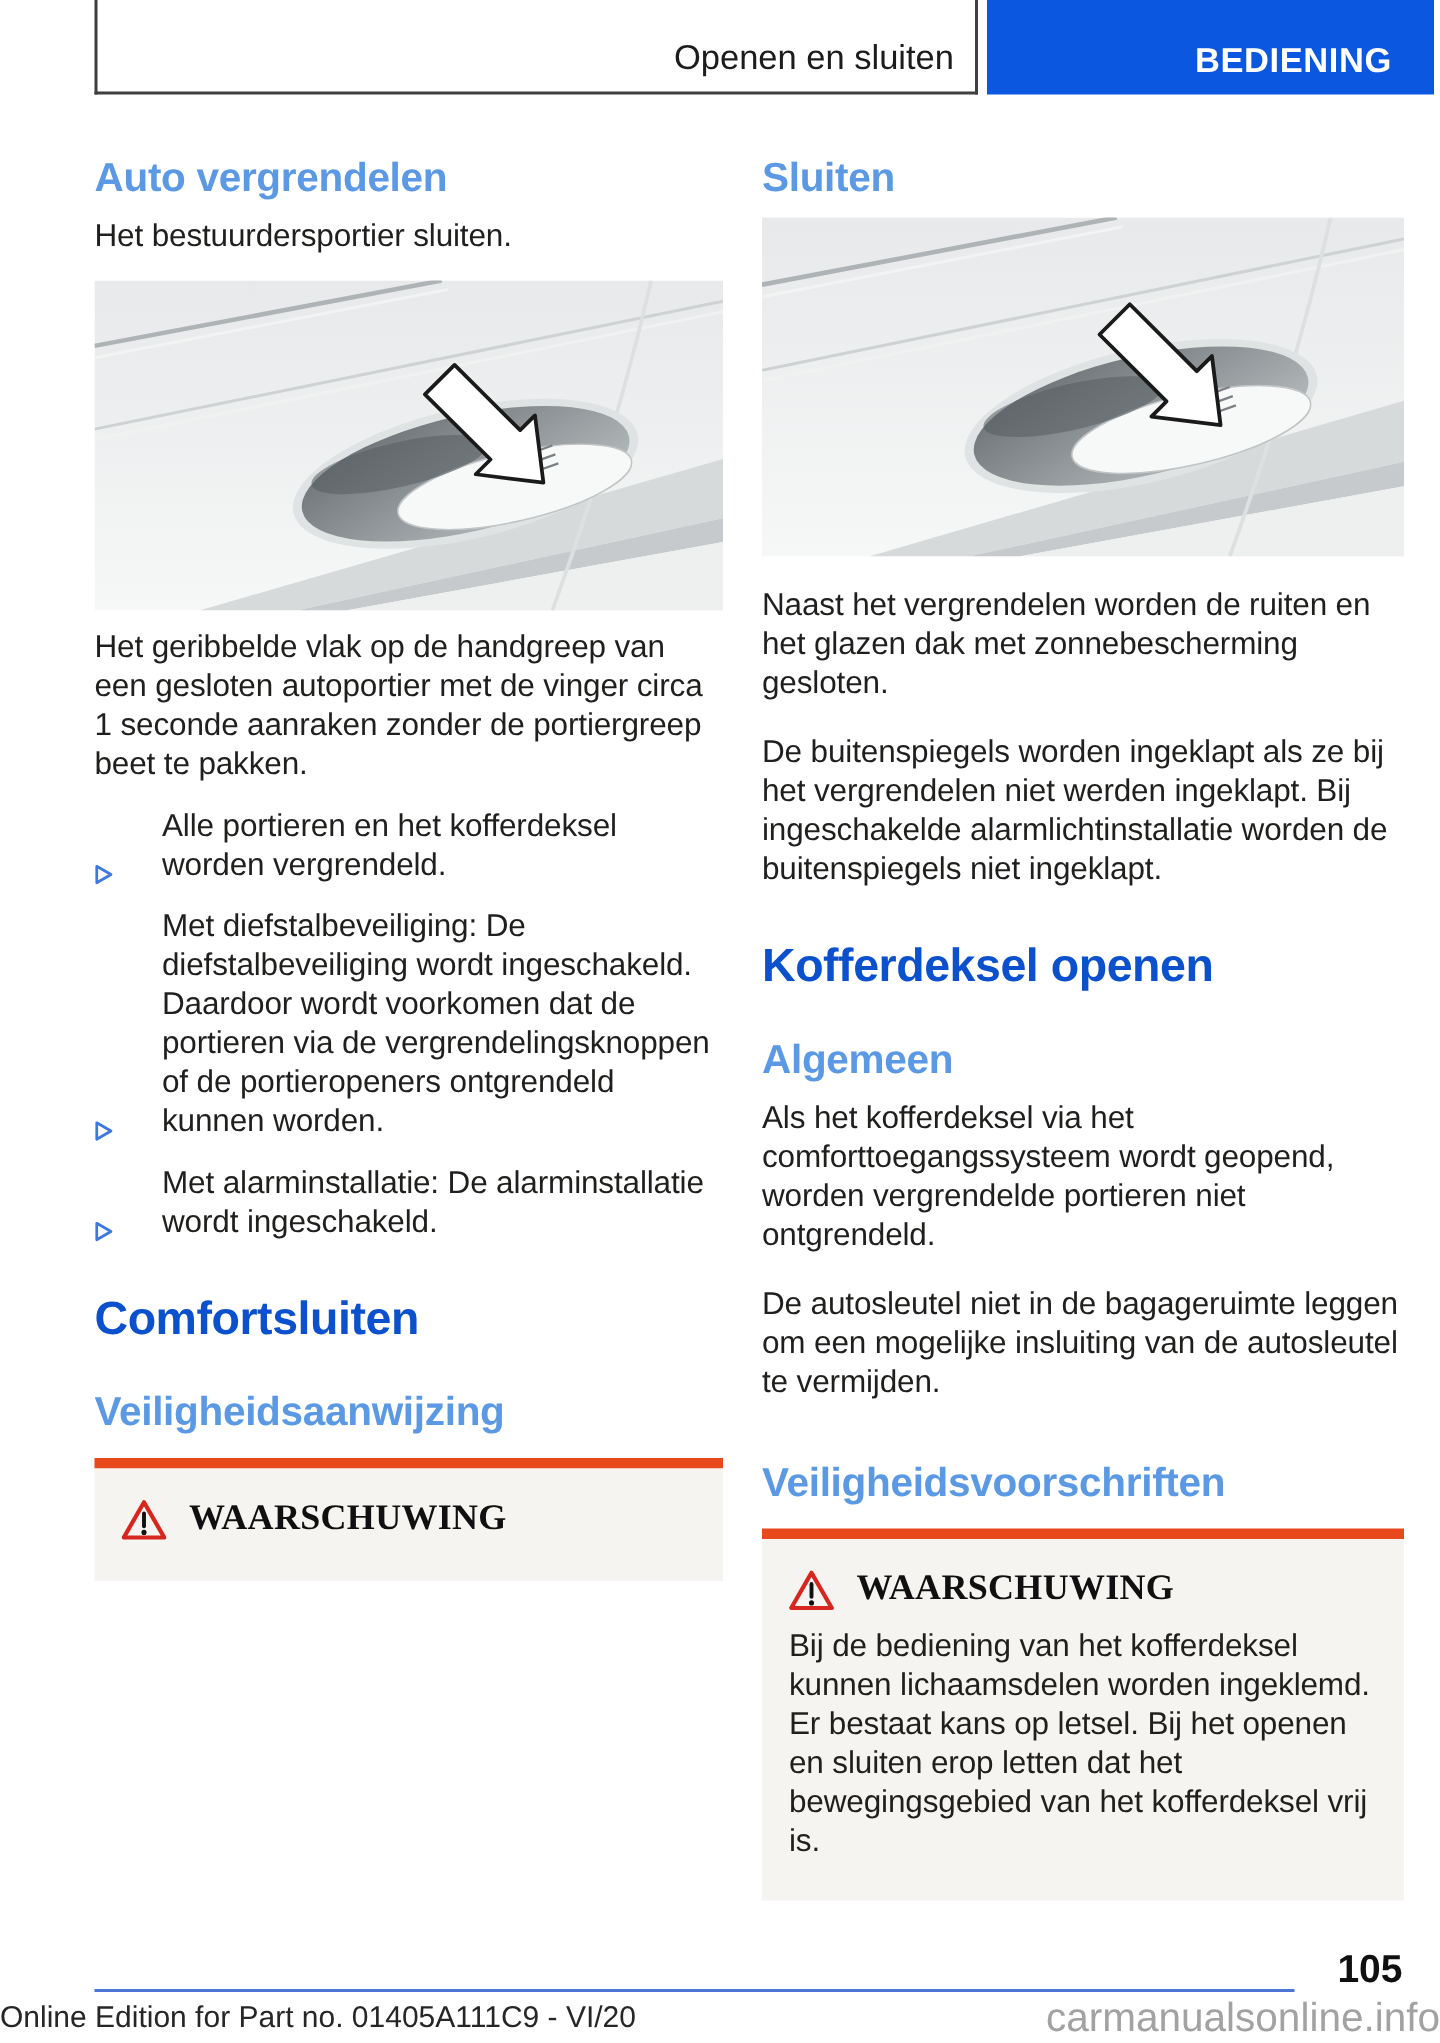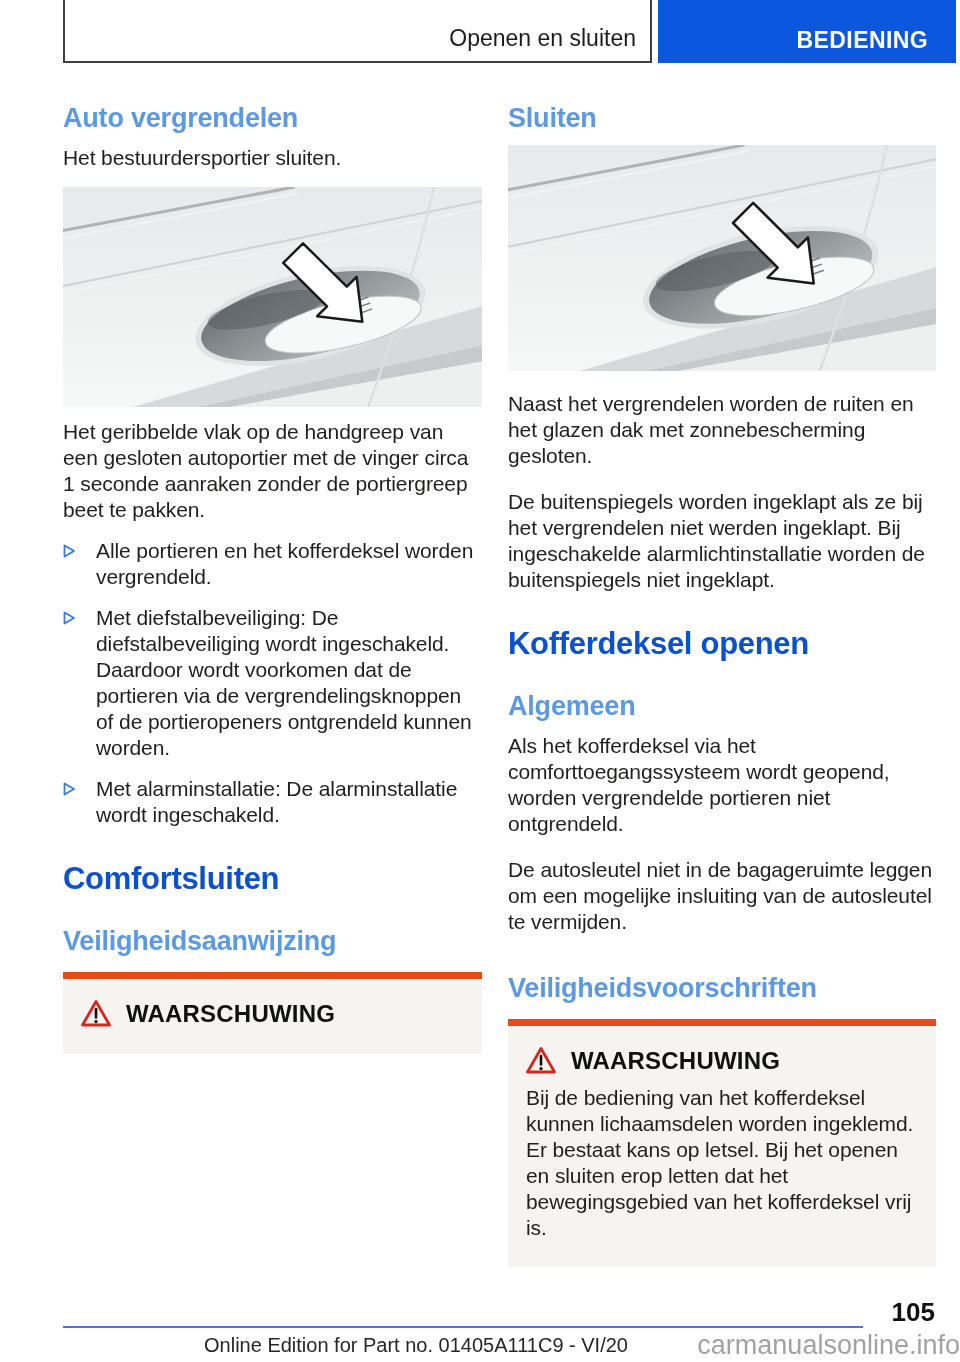--- a/index.html
+++ b/index.html
@@ -38,35 +38,35 @@
   }
   h3.first { margin-top:40px; }
   p.body { font-size:21px; line-height:26px; margin-top:12px; letter-spacing:-.1px; }
   p.tight { margin-top:20px; }
 
   .figure { margin-top:16px; height:220px; }
   .col-right .figure { height:226px; margin-top:12px; }
   .figure svg { display:block; width:100%; height:100%; }
 
   ul.bullets { list-style:none; margin-top:4px; }
-  ul.bullets li { display:flex; gap:20px; margin-top:15px; font-size:21px; line-height:26px; letter-spacing:-.1px; }
+  ul.bullets li { display:flex; gap:32px; margin-top:15px; font-size:21px; line-height:26px; letter-spacing:-.1px;align-items:flex-end; }
   ul.bullets li .tri { flex:0 0 auto; margin-top:6px; }
 
   
   .warning { margin-top:16px; }
   .warning .bar { height:7px; background:#e8491c; }
   .warning .box { background:#f5f4f1; padding:20px 18px 26px 18px; }
-  .warning .head { display:flex; align-items:center; gap:15px; }
+  .warning .head { display:flex; gap:15px;font-family:Liberation Serif, serif; }
   .warning .label { font-size:24px; font-weight:bold; color:#101010; letter-spacing:.2px; }
   .warning p.body { margin-top:10px; }
 
   
   .pagenum  { position:absolute; right:25px; top:1297px; font-size:26px; font-weight:bold; color:#101010; }
   .rule     { position:absolute; left:63px; top:1326px; width:800px; height:2px; background:#4b76d6; }
-  .edition  { position:absolute; left:0; top:1334px; width:832px; text-align:center; font-size:20px; color:#262626; }
+  .edition  { position:absolute; left:0; top:1334px; width:832px; font-size:20px; color:#262626; }
   .watermark{ position:absolute; right:0; top:1330px; font-size:27px; color:#a2a2a2; }
 
   .hidden-defs { position:absolute; width:0; height:0; overflow:hidden; }
 </style>
 </head>
 <body>
 
 <svg class="hidden-defs" aria-hidden="true">
   <defs>
     <linearGradient id="gbg" x1="0" y1="0" x2="0" y2="1">

